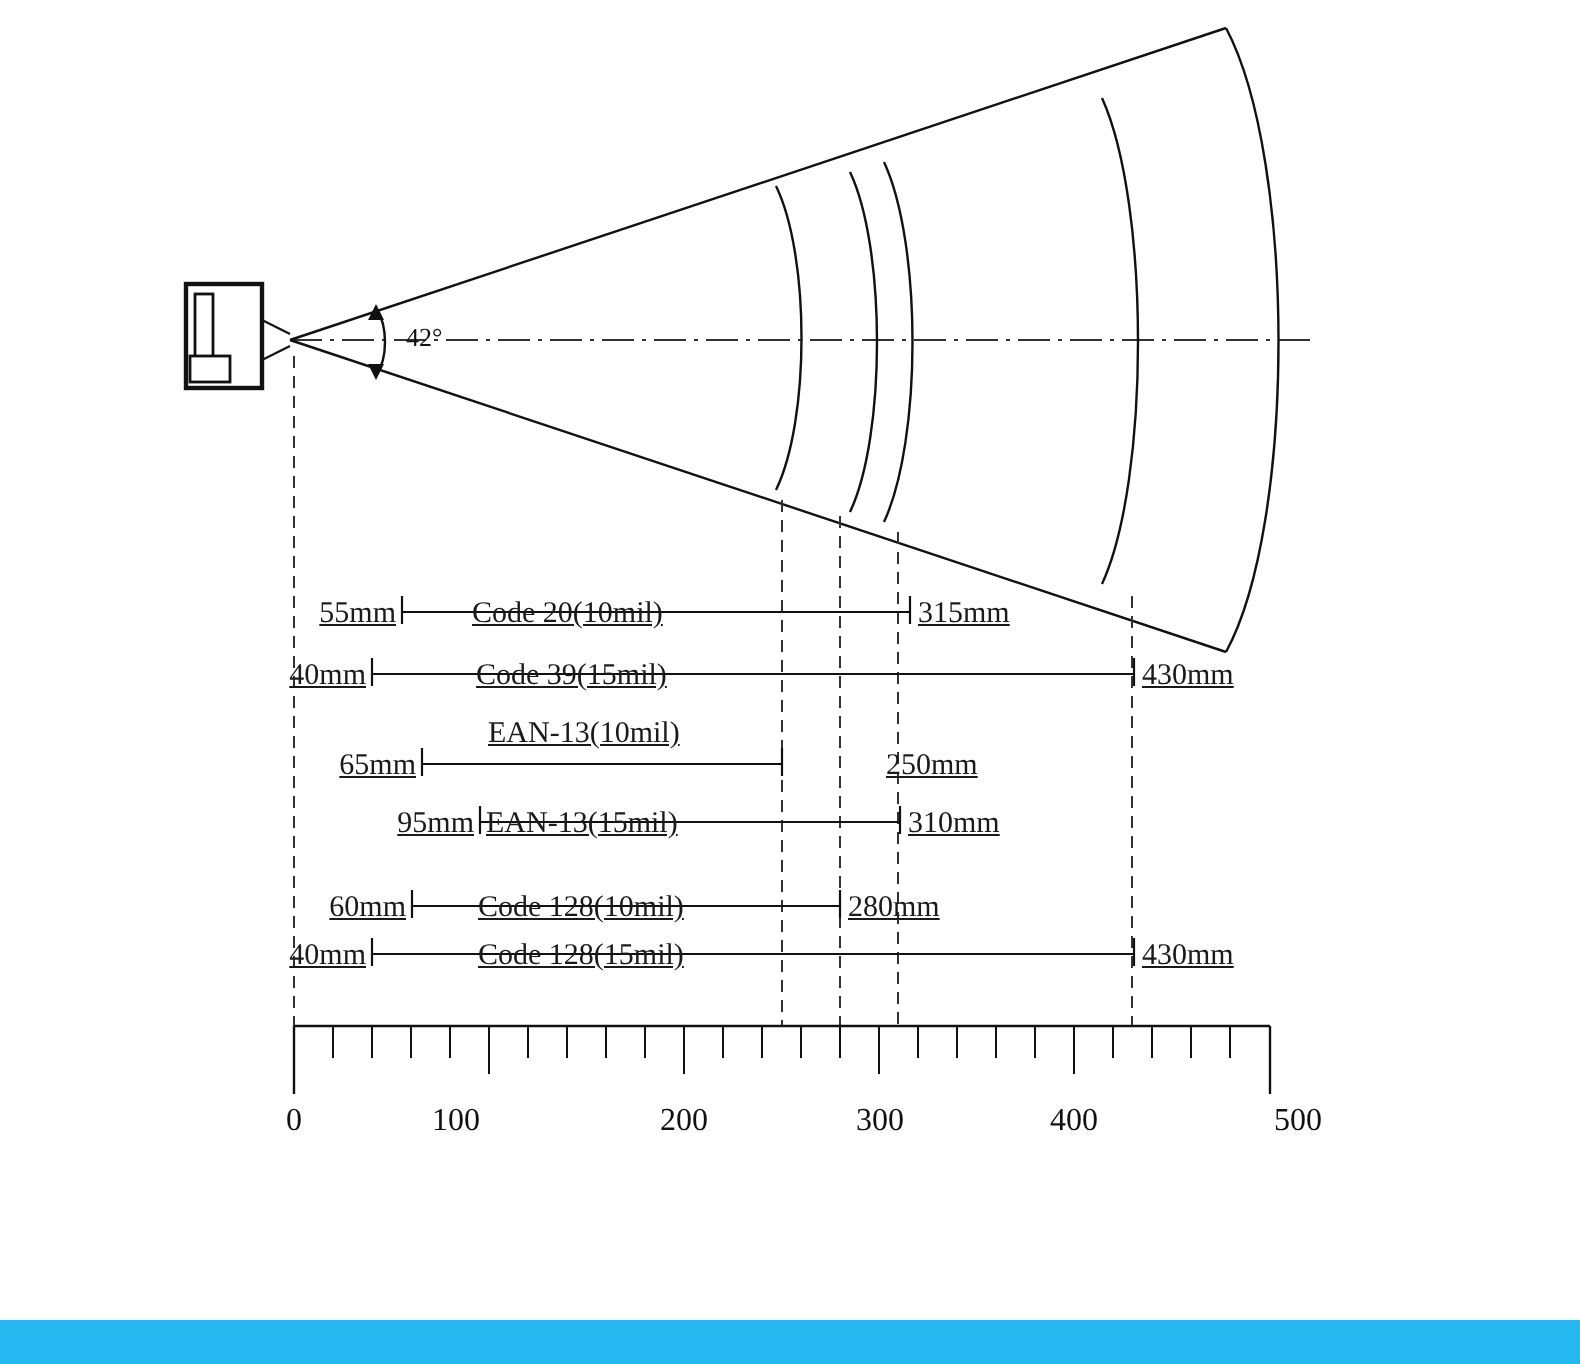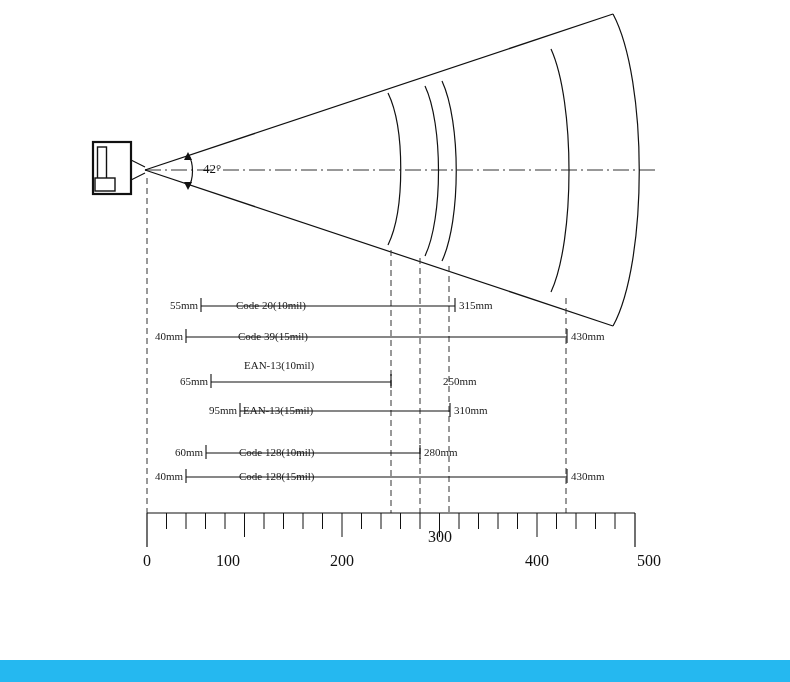--- a/index.html
+++ b/index.html
@@ -24,24 +24,25 @@
   svg.diagram {
     position: absolute;
     left: 0;
     top: 0;
     width: 790px;
     height: 682px;
   }
   .lbl {
     position: absolute;
     font-family: "Liberation Serif", serif;
-    font-size: 11px;
+    font-size: 15px;
     color: #1a1a1a;
     white-space: nowrap;
     line-height: 1;
+    text-decoration: underline;
   }
   .lbl.right {
     transform: translateX(-100%);
   }
   .axis-num {
     position: absolute;
     font-family: "Liberation Serif", serif;
     font-size: 16px;
     color: #111111;
     transform: translateX(-50%);
@@ -188,18 +189,18 @@
   <div class="lbl" style="left:239px; top:447px;">Code 128(10mil)</div>
   <div class="lbl" style="left:424px; top:447px;">280mm</div>
 
   <div class="lbl right" style="left:183px; top:471px;">40mm</div>
   <div class="lbl" style="left:239px; top:471px;">Code 128(15mil)</div>
   <div class="lbl" style="left:571px; top:471px;">430mm</div>
 
   <div class="axis-num" style="left:147px; top:552px;">0</div>
   <div class="axis-num" style="left:228px; top:552px;">100</div>
   <div class="axis-num" style="left:342px; top:552px;">200</div>
-  <div class="axis-num" style="left:440px; top:528px;">300</div>
+  <div class="axis-num" style="left:440px; top:552px;">300</div>
   <div class="axis-num" style="left:537px; top:552px;">400</div>
   <div class="axis-num" style="left:649px; top:552px;">500</div>
 
   <div class="footer-bar"></div>
 </div>
 
 </body></html>

